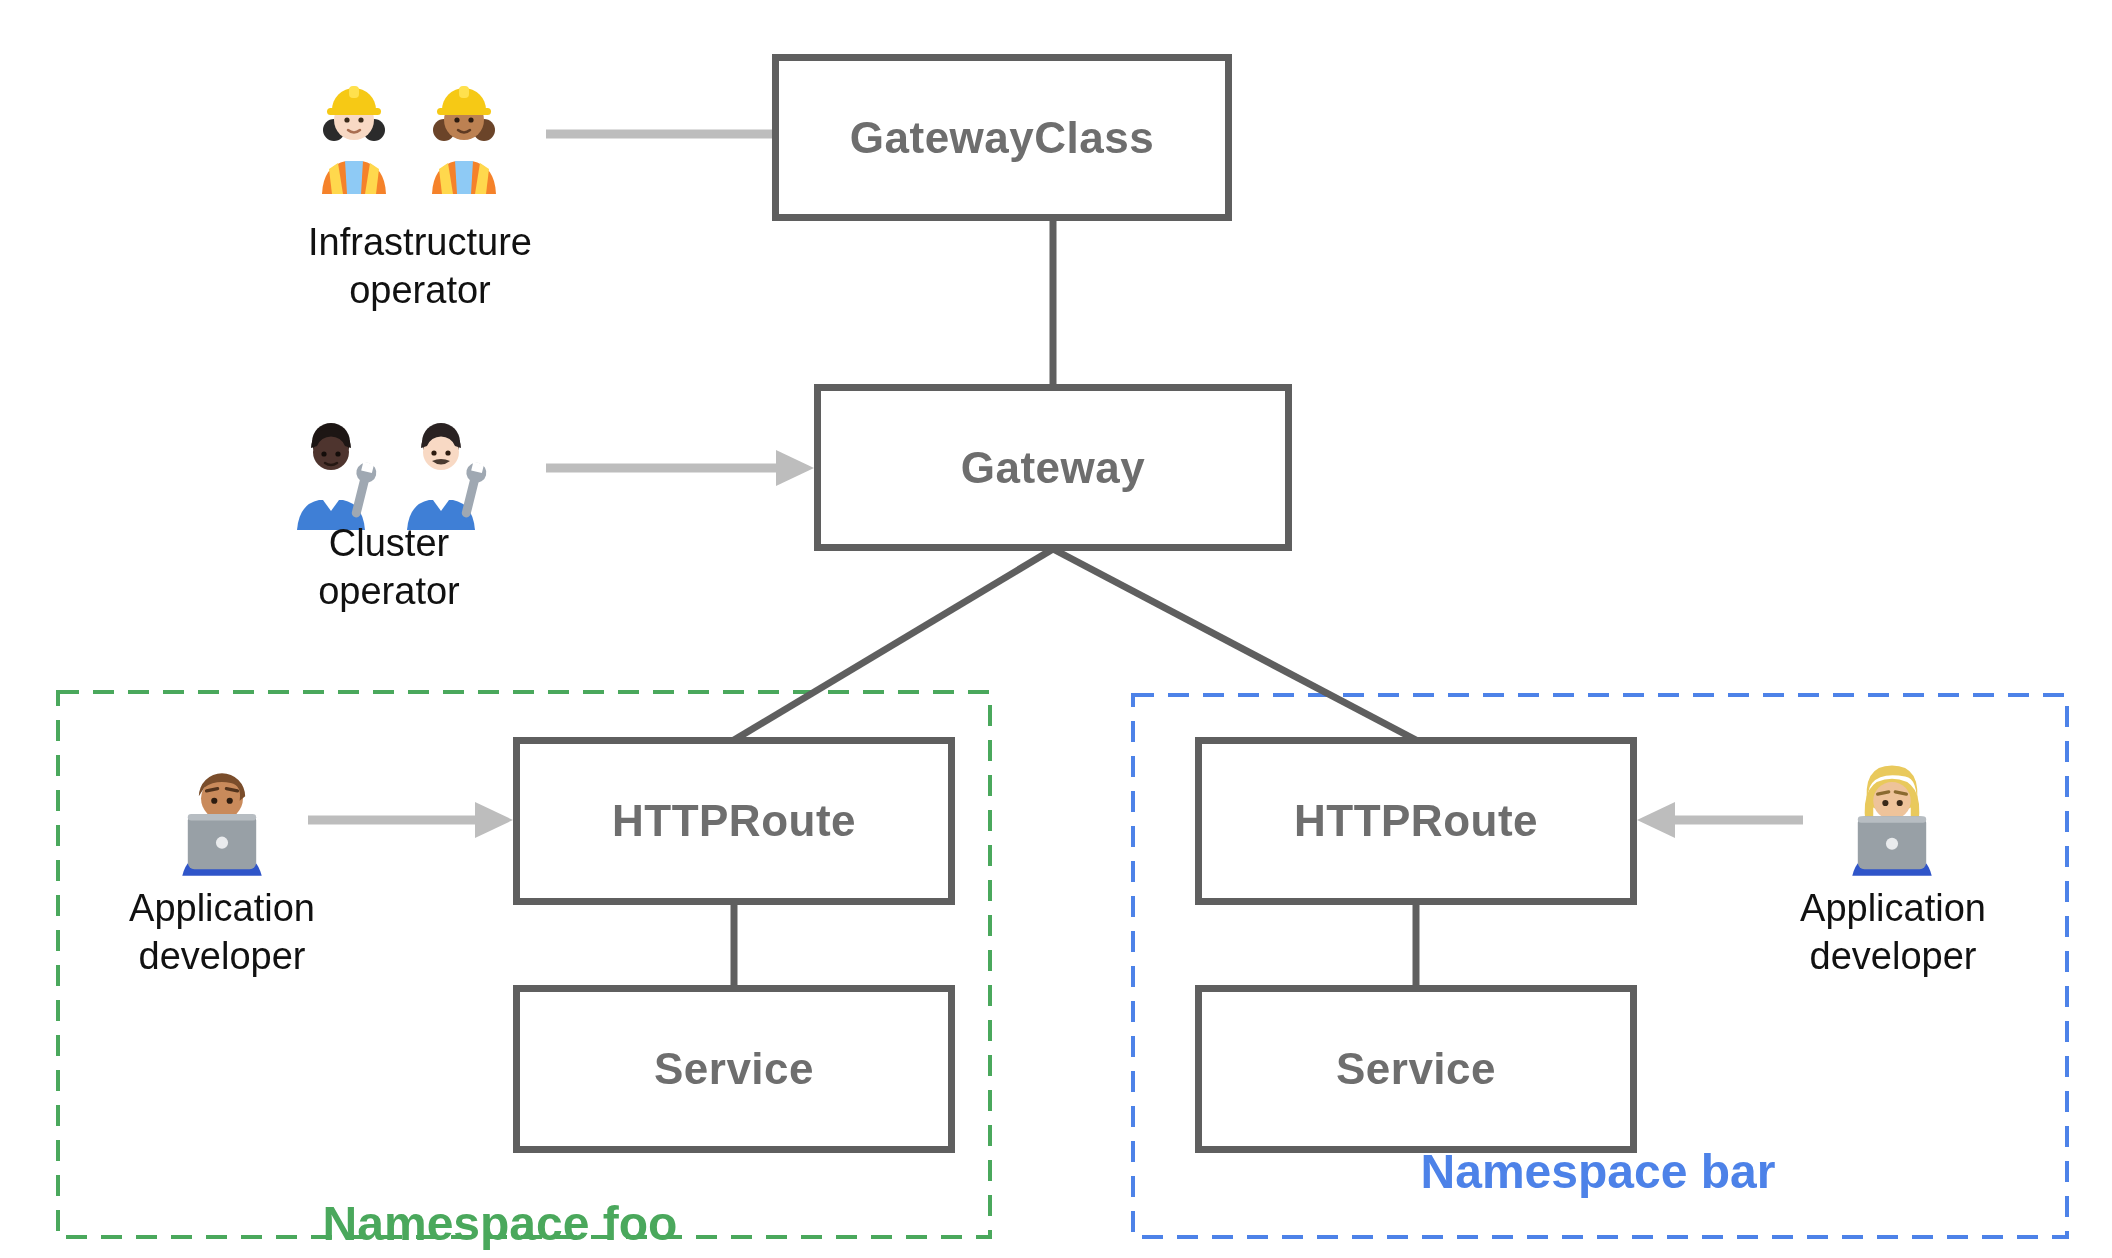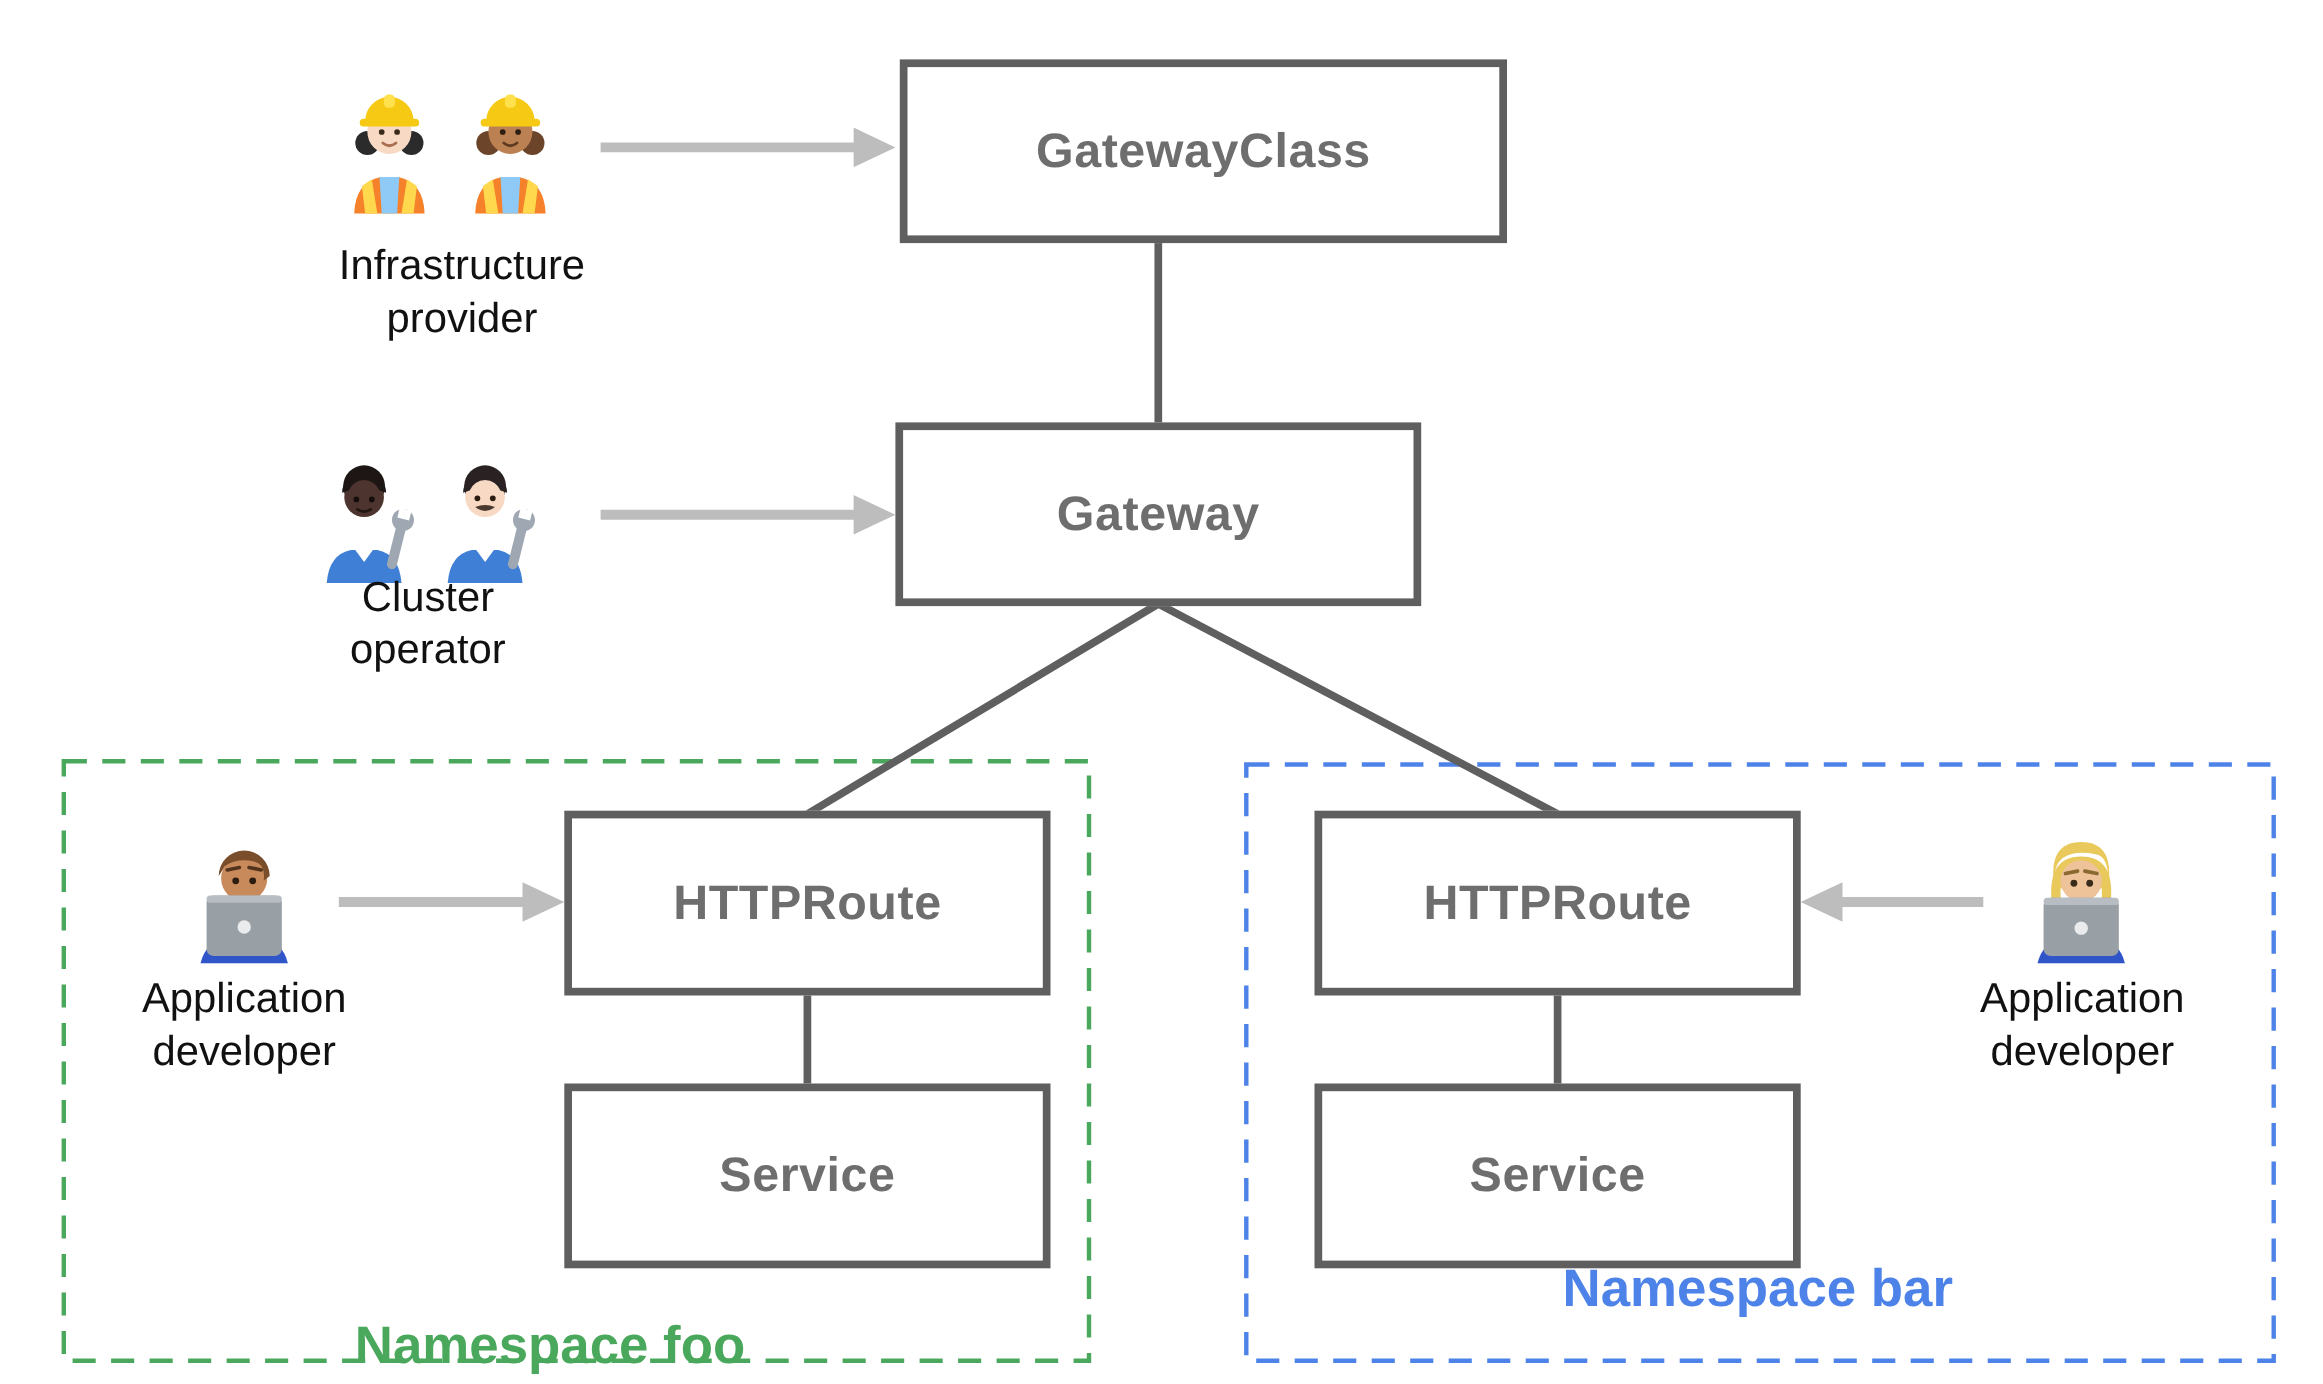--- a/index.html
+++ b/index.html
@@ -91,21 +91,21 @@
     <g>
       <line class="arrow-shaft" x1="308" y1="820" x2="477" y2="820"></line>
       <polygon class="arrow-head" points="475,802 513,820 475,838"></polygon>
     </g>
     <g>
       <line class="arrow-shaft" x1="1803" y1="820" x2="1673" y2="820"></line>
       <polygon class="arrow-head" points="1675,802 1637,820 1675,838"></polygon>
     </g>
   </svg>
 
-  <div class="node" style="left:818px; top:54px; width:552px; height:167px;justify-content:center;">
+  <div class="node" style="left:772px; top:54px; width:460px; height:167px;justify-content:center;">
     <span>GatewayClass</span>
   </div>
   <div class="node" style="left:814px; top:384px; width:478px; height:167px;text-align:center;">
     <span>Gateway</span>
   </div>
   <div class="node" style="left:513px; top:737px; width:442px; height:168px;">
     <span>HTTPRoute</span>
   </div>
   <div class="node" style="left:513px; top:985px; width:442px; height:168px;">
     <span>Service</span>
@@ -142,21 +142,21 @@
       <path d="M75,105 l-9,-6 l-5,31 l11,0 z" fill="#ffd84d"></path>
       <circle cx="50" cy="56" r="20" fill="#bc8152"></circle>
       <circle cx="43" cy="56" r="2.6" fill="#2d1c10"></circle>
         <circle cx="57" cy="56" r="2.6" fill="#2d1c10"></circle>
       <path d="M44,66 q6,5 12,0" stroke="#5e3a22" stroke-width="2.5" fill="none" stroke-linecap="round"></path>
       <path d="M28,46 a22,22 0 0 1 44,0 z" fill="#f6c915"></path>
       <rect x="23" y="44" width="54" height="7" rx="3.5" fill="#f6c915"></rect>
       <rect x="45" y="22" width="10" height="12" rx="4" fill="#ffe14d"></rect>
     </svg>
   </div>
-  <div class="persona-label" style="left:284px; top:218px; width:272px;">Infrastructure provider</div>
+  <div class="persona-label" style="left:284px; top:218px; width:272px;">Infrastructure operator</div>
 
   <div class="persona-icons" style="left:281px; top:400px;" title="🧑🏿‍🔧👨🏻‍🔧">
     <svg class="persona" width="100" height="132" viewBox="0 0 100 132">
       <circle cx="50" cy="42" r="19" fill="#1d1614"></circle>
       <path d="M16,130 q2,-26 22,-30 l24,0 q20,4 22,30 z" fill="#3f7fd6"></path>
       <path d="M42,100 l8,11 l8,-11 z" fill="#ffffff"></path>
       <circle cx="50" cy="52" r="18" fill="#4e342e"></circle>
       <path d="M30,48 a20,20 0 0 1 40,0 l-6,-2 a15,15 0 0 0 -28,0 z" fill="#1d1614"></path>
       <circle cx="43" cy="54" r="2.6" fill="#140d0a"></circle>
         <circle cx="57" cy="54" r="2.6" fill="#140d0a"></circle>

